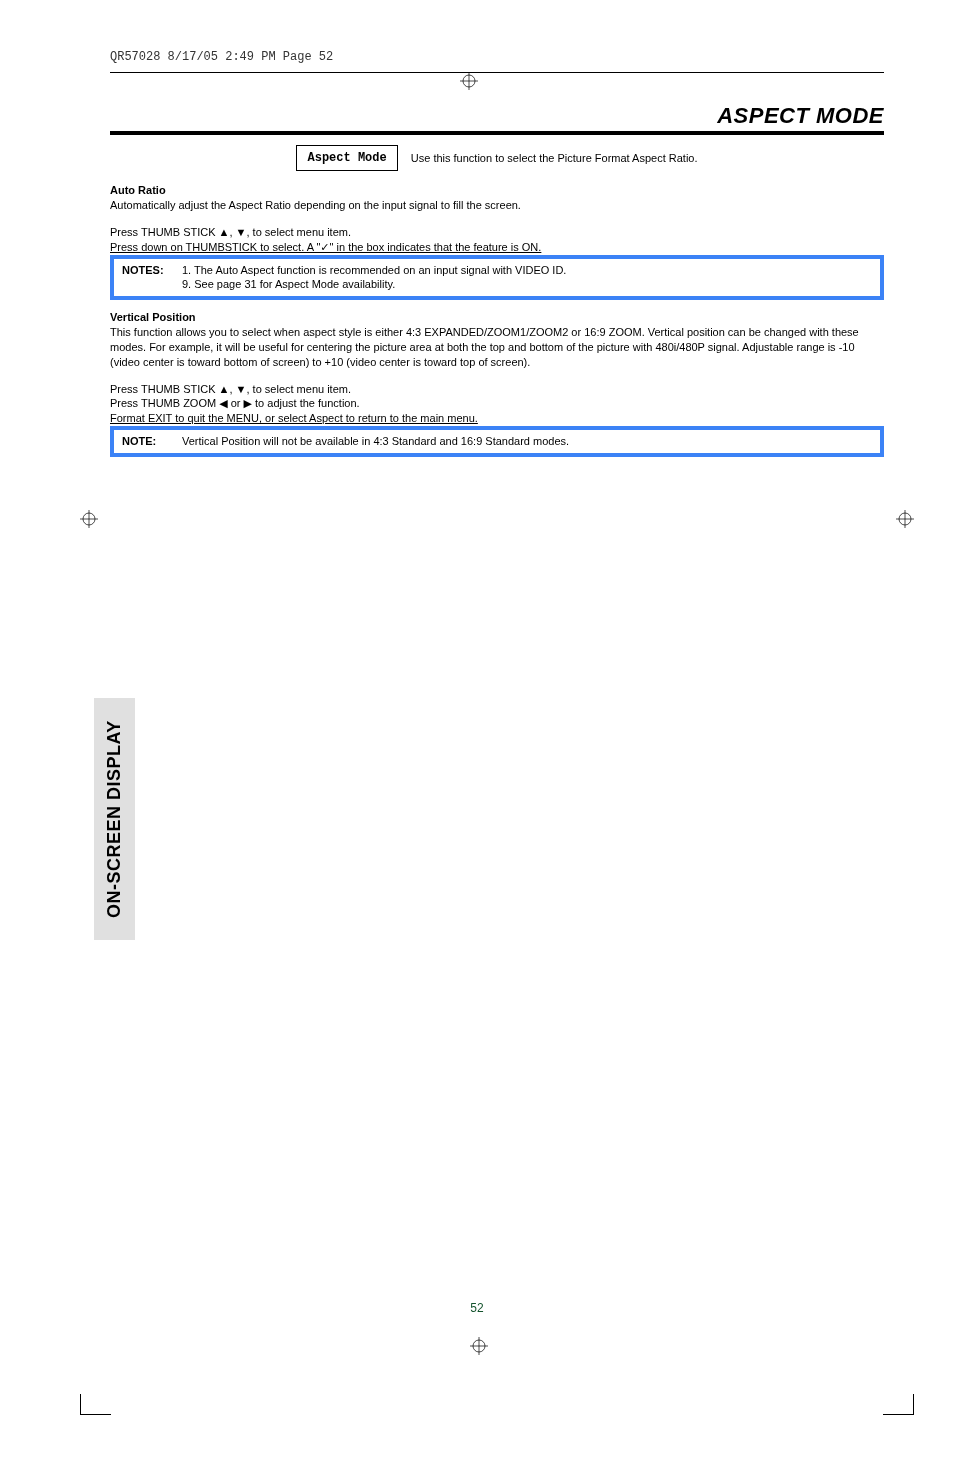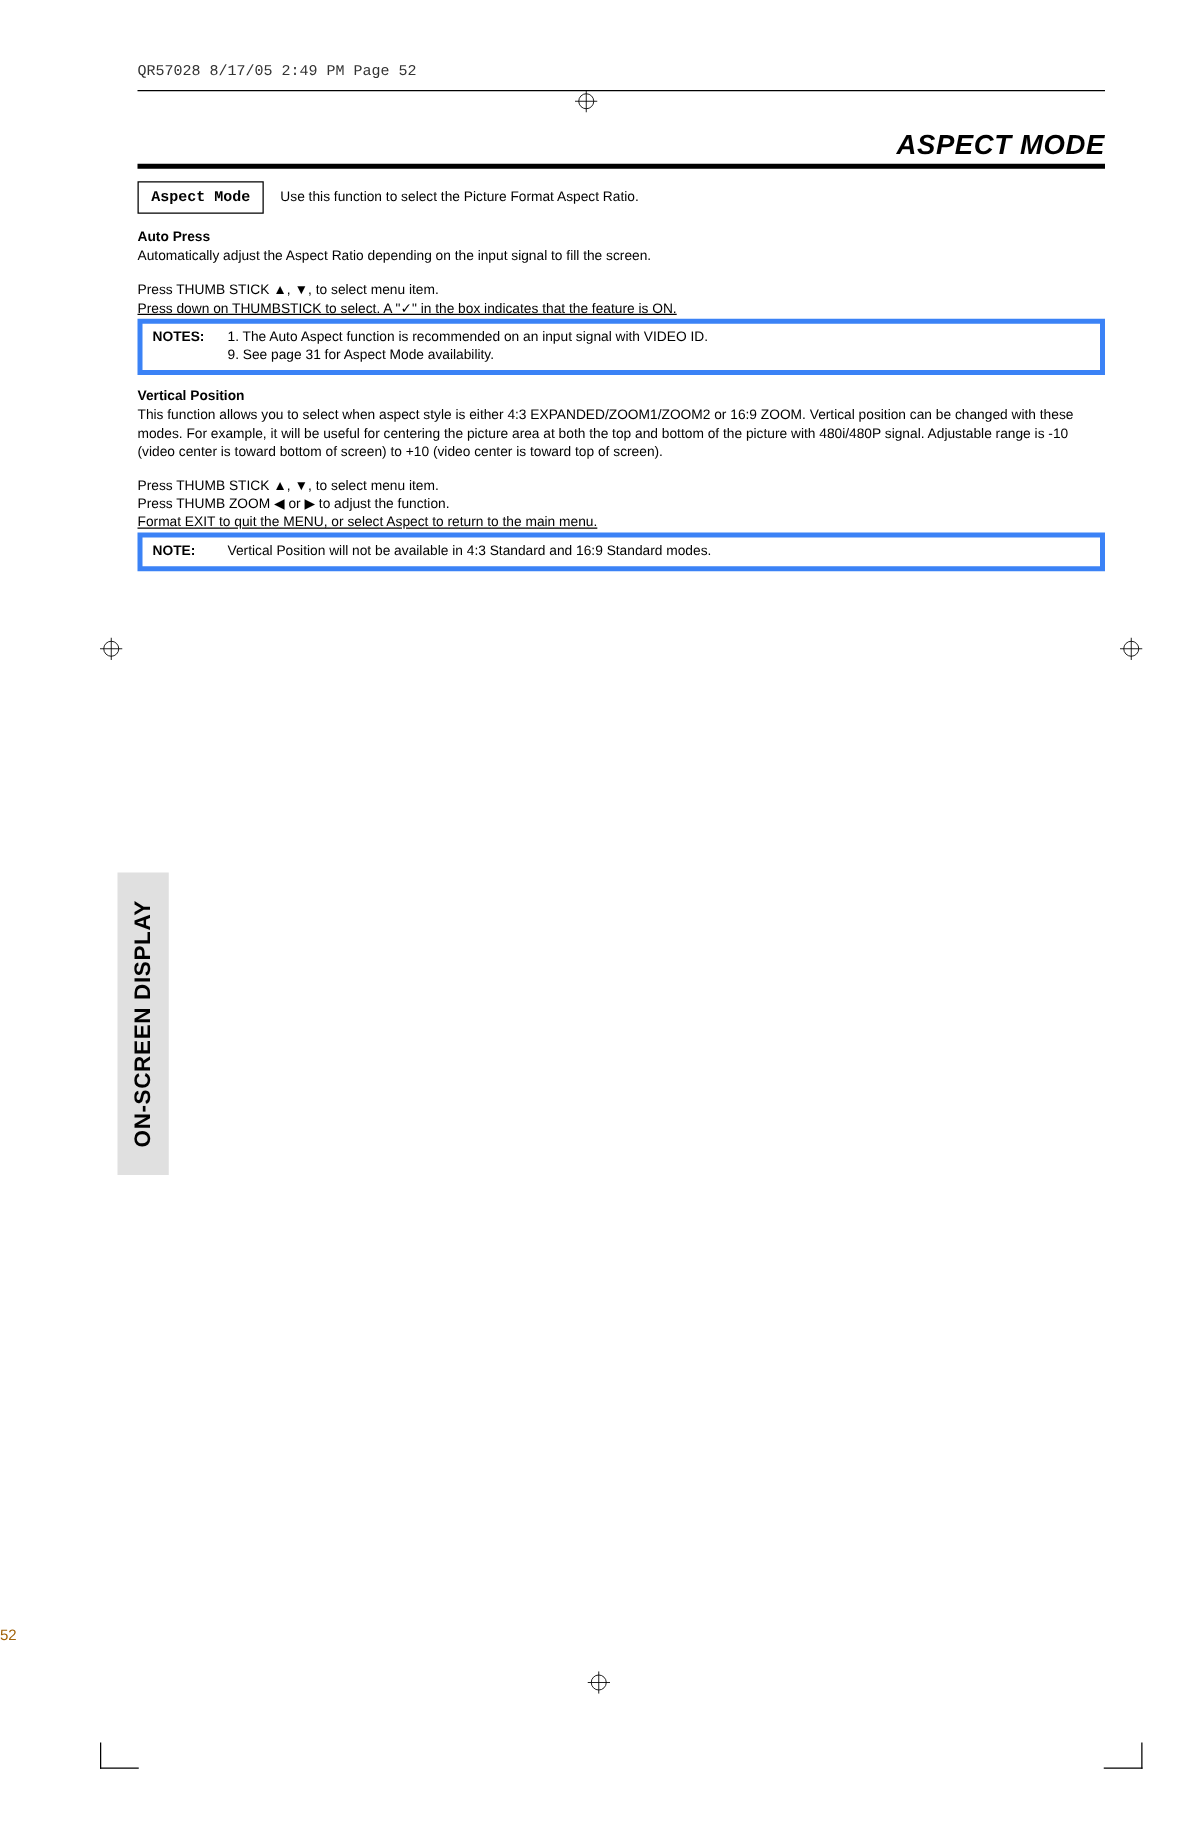--- a/index.html
+++ b/index.html
@@ -95,20 +95,21 @@
     border: 1px solid #000;
     padding: 4px 10px;
     font-family: "Courier New", monospace;
     font-weight: bold;
     font-size: 12px;
     vertical-align: middle;
     margin-right: 10px;
   }
   .label-row {
     margin-bottom: 12px;
+    text-align: center;
   }
   .label-desc {
     display: inline-block;
     vertical-align: middle;
   }
   .subhead {
     font-weight: bold;
     margin-top: 8px;
   }
   .underline-text {
@@ -139,23 +140,23 @@
     font-weight: bold;
     padding: 10px 22px;
     letter-spacing: 0.5px;
     white-space: nowrap;
   }
   .page-number {
     position: absolute;
     bottom: 160px;
     left: 0;
     width: 100%;
-    text-align: left;
+    text-align: center;
     font-size: 12px;
-    color: #a16207;
+    color: #14532d;
   }
   svg.reg-mark circle { fill: none; stroke: #000; stroke-width: 0.7; }
   svg.reg-mark line { stroke: #000; stroke-width: 0.7; }
 </style>
 </head>
 <body>
 
 <div class="page">
 
   <div class="header-line">QR57028  8/17/05  2:49 PM  Page 52</div>
@@ -188,21 +189,21 @@
     <span class="title">ASPECT MODE</span>
   </div>
 
   <div class="content">
 
     <div class="label-row">
       <span class="label-box">Aspect Mode</span>
       <span class="label-desc">Use this function to select the Picture Format Aspect Ratio.</span>
     </div>
 
-    <div class="subhead">Auto Press</div>
+    <div class="subhead">Auto Ratio</div>
     <div>Automatically adjust the Aspect Ratio depending on the input signal to fill the screen.</div>
     <div style="height:12px"></div>
     <div>Press THUMB STICK ▲, ▼, to select menu item.</div>
     <div class="underline-text">Press down on THUMBSTICK to select.  A "✓" in the box indicates that the feature is ON.</div>
 
     <div class="note-box">
       <div class="note-label">NOTES:</div>
       <div class="note-body">
         <div>1. The Auto Aspect function is recommended on an input signal with VIDEO ID.</div>
         <div>9. See page 31 for Aspect Mode availability.</div>

